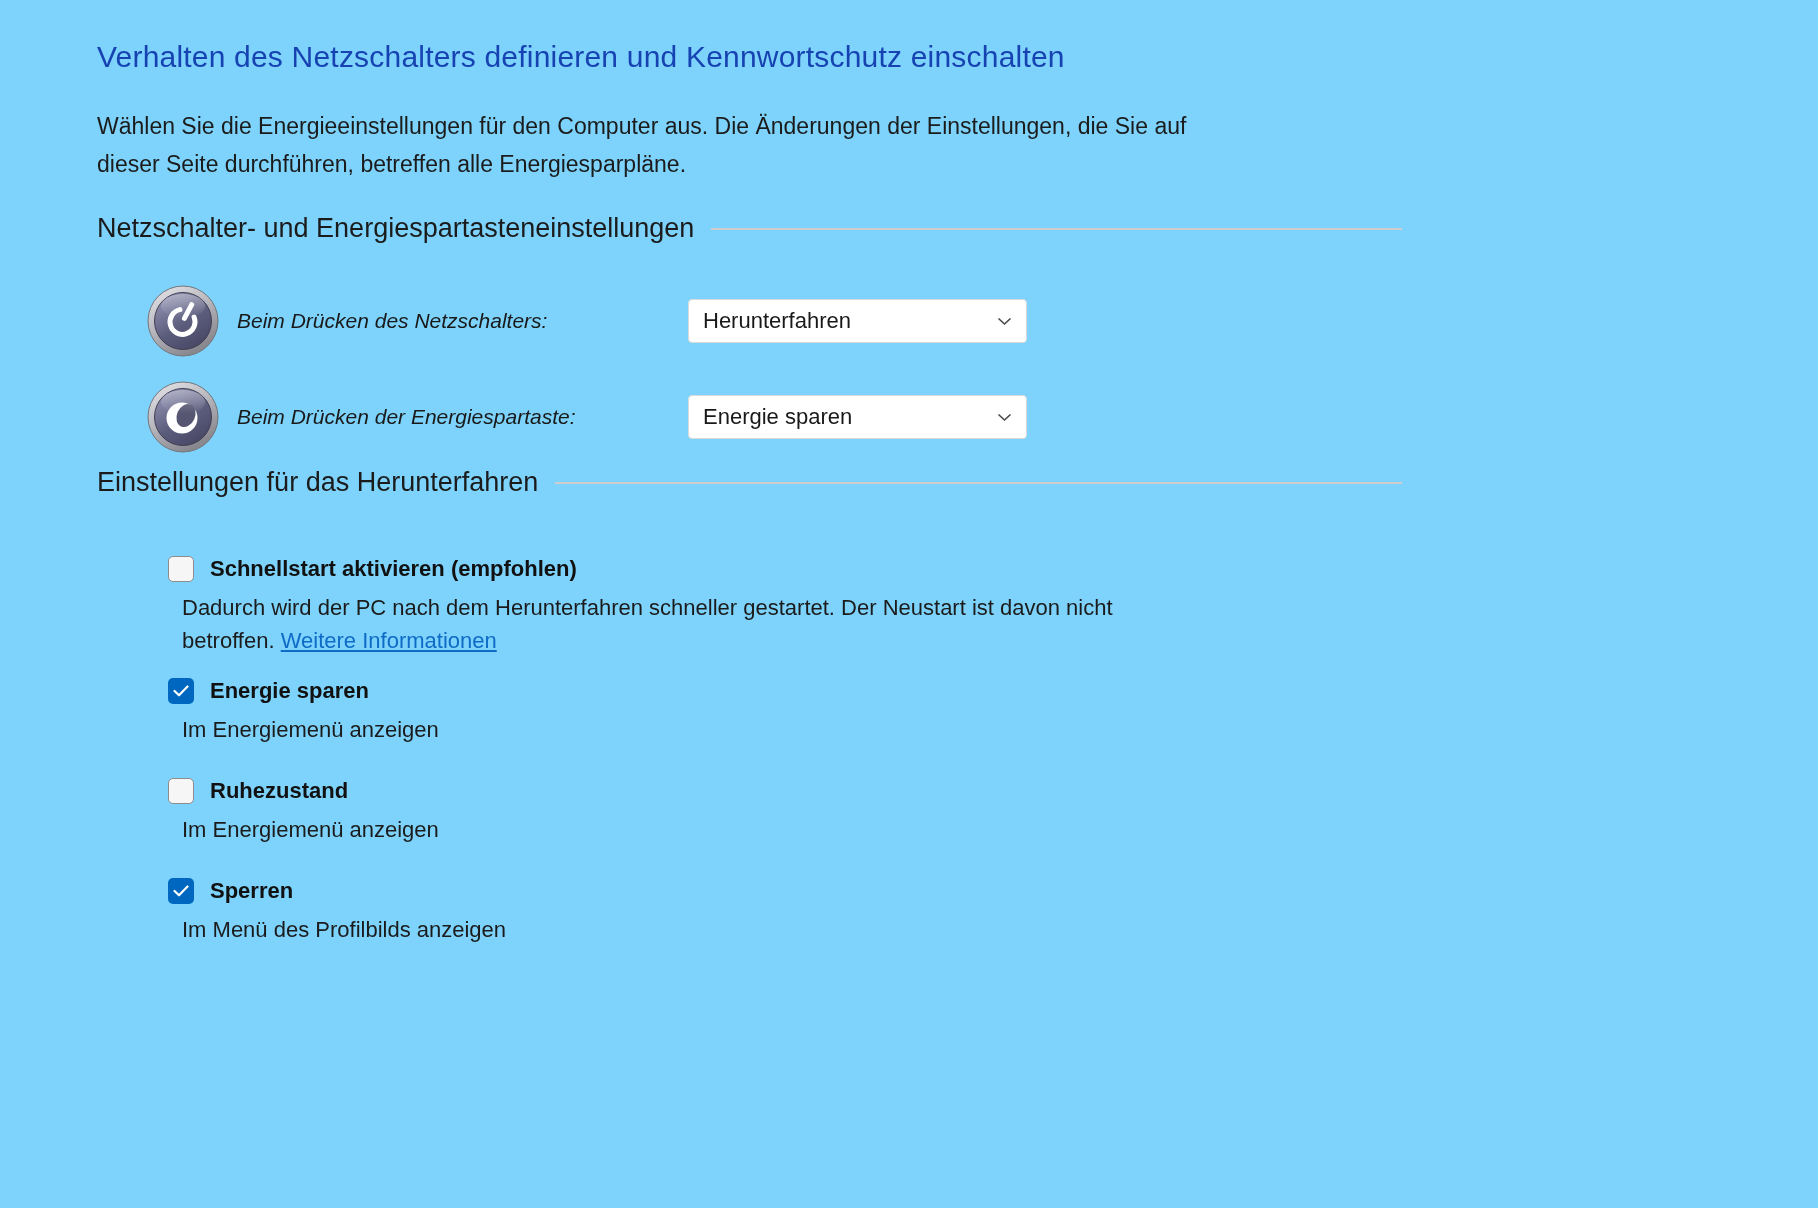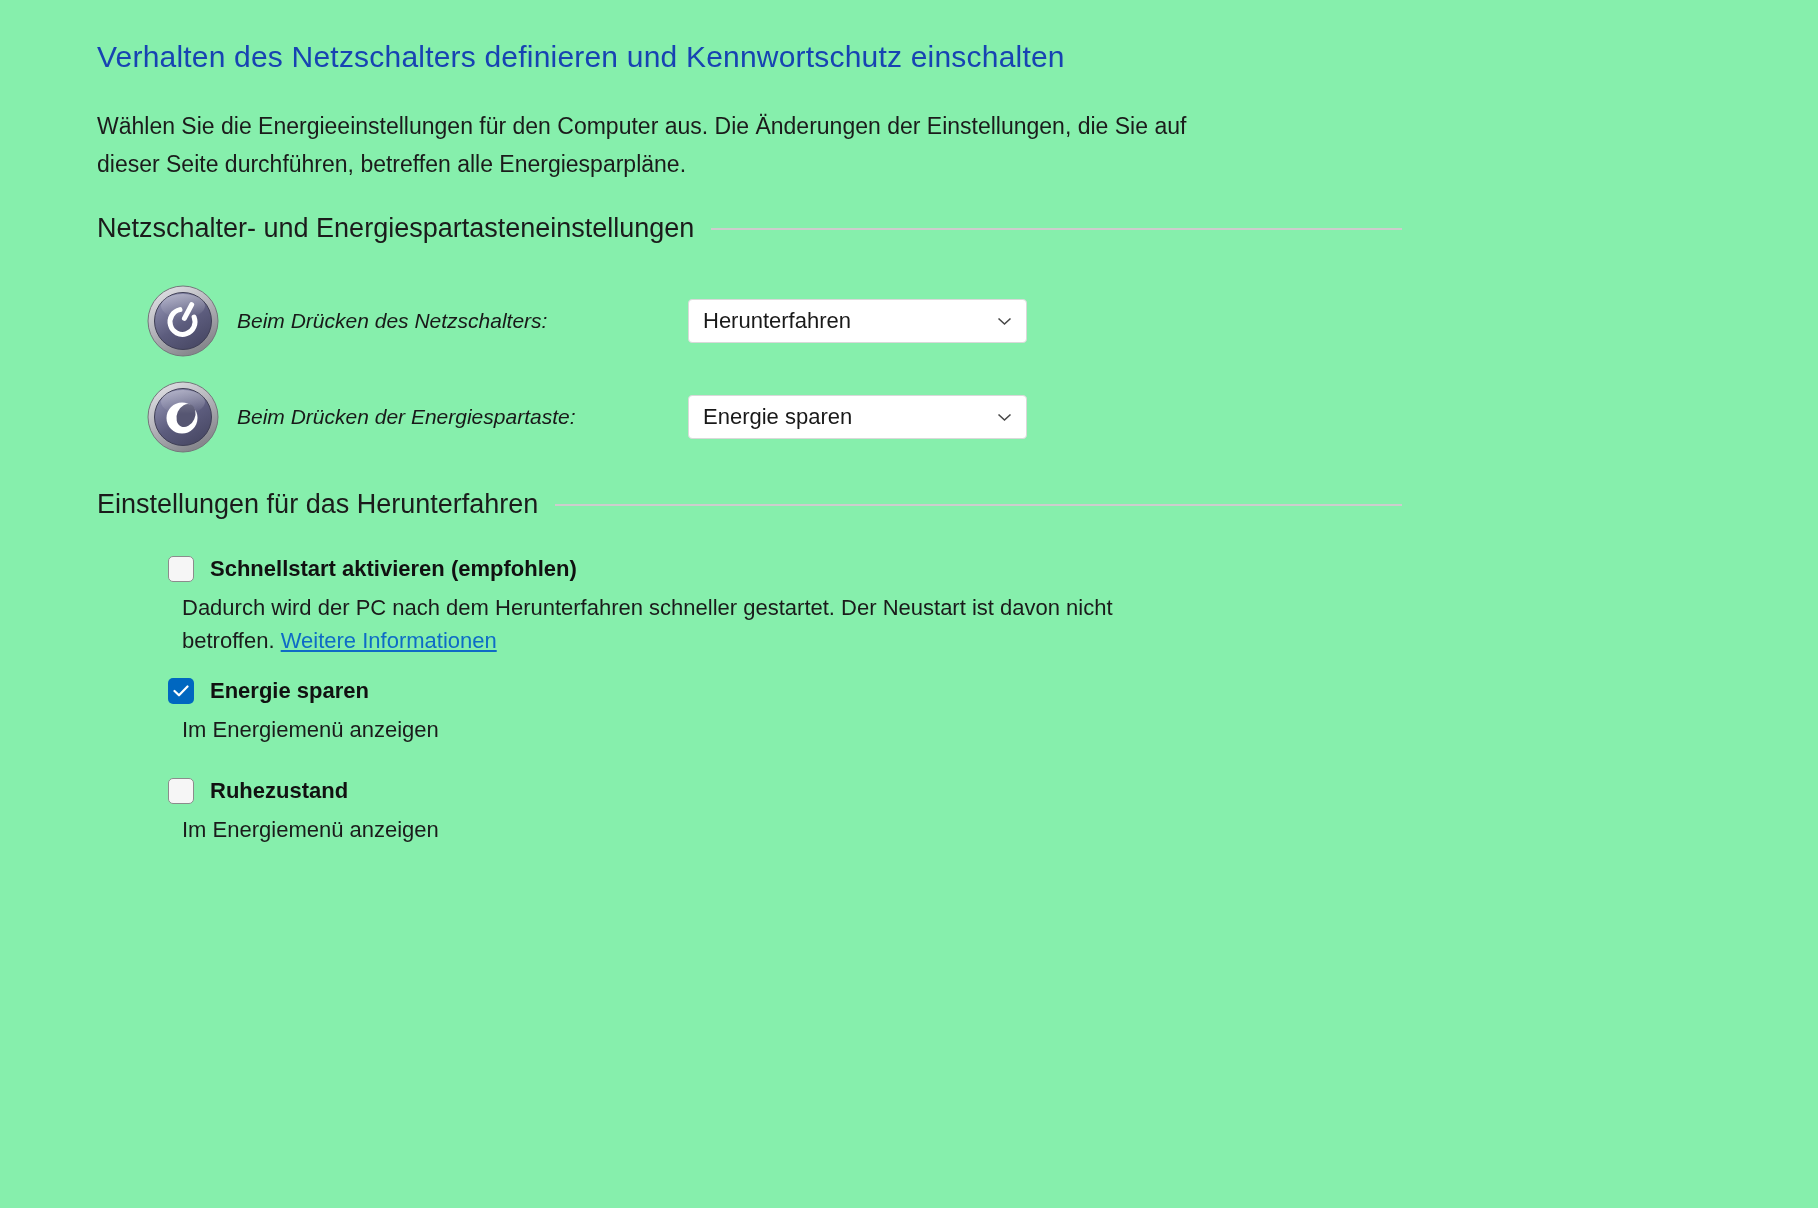--- a/index.html
+++ b/index.html
@@ -1,18 +1,18 @@
 <!DOCTYPE html>
 <html><head>
 <meta charset="utf-8">
 <style>
   html,body { margin:0; padding:0; background:#ffffff; }
   .page {
     position:relative; width:1818px; height:1208px; overflow:hidden;
-    background:#86efac; font-family:"Liberation Sans", sans-serif; color:#191919;
+    background:#7dd3fc; font-family:"Liberation Sans", sans-serif; color:#191919;
   }
   .page-title {
     position:absolute; left:97px; top:40px; margin:0;
     font-size:30px; font-weight:400; color:#1743b2; letter-spacing:0.2px;
   }
   .intro {
     position:absolute; left:97px; top:107px;
     font-size:23px; line-height:38px; color:#1b1b1b;
   }
   .section-header {
@@ -133,21 +133,21 @@
     <div class="dropdown">
       <span>Energie sparen</span>
       <span class="chev">
         <svg width="15" height="9" viewBox="0 0 15 9">
             <path d="M1.5 1.5 L7.5 7 L13.5 1.5" fill="none" stroke="#474747" stroke-width="1.6"></path>
           </svg>
       </span>
     </div>
   </div>
 
-  <div class="section-header" style="top:489px;">
+  <div class="section-header" style="top:467px;">
     <span>Einstellungen für das Herunterfahren</span>
     <span class="rule"></span>
   </div>
 
   <div class="opt" style="top:556px;">
     <div class="opt-row">
       <span class="checkbox unchecked"></span>
       <span class="opt-label">Schnellstart aktivieren (empfohlen)</span>
     </div>
     <div class="opt-desc">
@@ -169,14 +169,25 @@
   </div>
 
   <div class="opt" style="top:778px;">
     <div class="opt-row">
       <span class="checkbox unchecked"></span>
       <span class="opt-label">Ruhezustand</span>
     </div>
     <div class="opt-sub">Im Energiemenü anzeigen</div>
   </div>
 
+  <div class="opt" style="top:878px;">
+    <div class="opt-row">
+      <span class="checkbox checked">
+        <svg width="16" height="12" viewBox="0 0 16 12">
+            <path d="M1.5 6 L6 10.3 L14.5 1.5" stroke="#ffffff" stroke-width="2.2" fill="none" stroke-linecap="round" stroke-linejoin="round"></path>
+          </svg>
+      </span>
+      <span class="opt-label">Sperren</span>
+    </div>
+    <div class="opt-sub">Im Menü des Profilbilds anzeigen</div>
+  </div>
 
 </div>
 
 </body></html>

